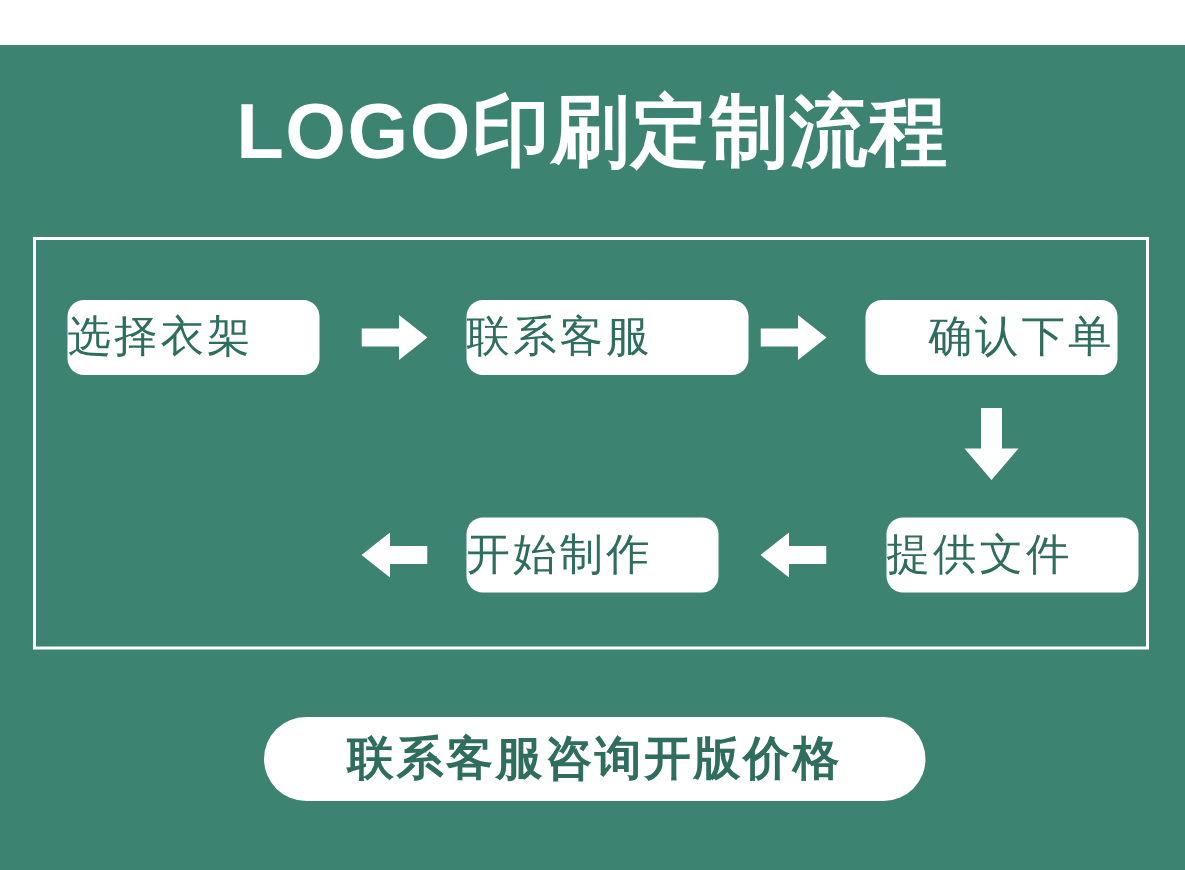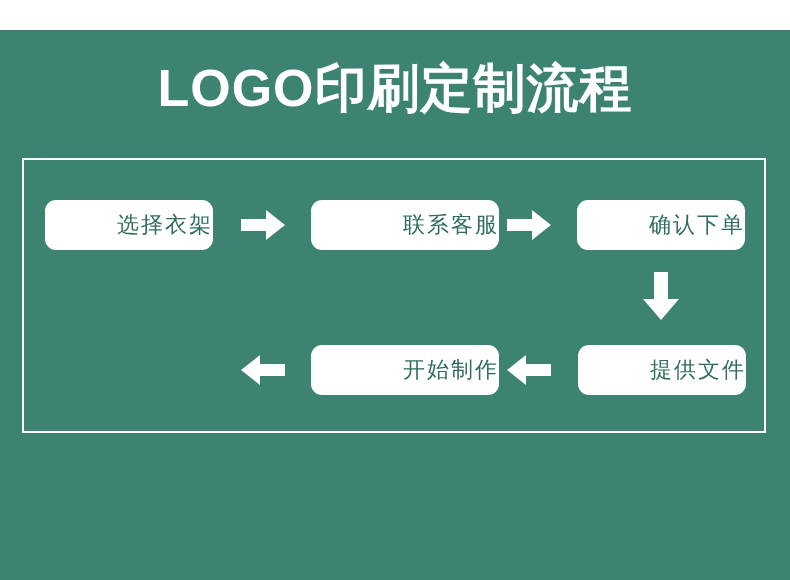--- a/index.html
+++ b/index.html
@@ -52,35 +52,35 @@
     height: 275px;
     border: 2px solid #ffffff;
     box-sizing: border-box;
   }
   .step-box {
     position: absolute;
     height: 50px;
     background: #ffffff;
     border-radius: 11px;
     color: #2f6d5e;
-    font-size: 22px;
+    font-size: 29px;
     line-height: 50px;
-    text-align: right;
+    text-align: left;
     letter-spacing: 2px;
     white-space: nowrap;
     box-sizing: border-box;
   }
   
   .box-r1c1 { left: 45px;  top: 200px; width: 168px; }
   .box-r1c2 { left: 311px; top: 200px; width: 188px; }
-  .box-r1c3 { left: 577px; top: 200px; width: 168px; }
+  .box-r1c3 { left: 577px; top: 200px; width: 168px; padding-left: 42px; }
   
   .box-r2c1 { left: 45px;  top: 345px; width: 168px; }
-  .box-r2c2 { left: 311px; top: 345px; width: 188px; }
-  .box-r2c3 { left: 578px; top: 345px; width: 168px; }
+  .box-r2c2 { left: 311px; top: 345px; width: 168px; }
+  .box-r2c3 { left: 591px; top: 345px; width: 168px; }
 
   .arrow {
     position: absolute;
   }
   .arrow svg { display: block; }
   .arr-r1a { left: 241px; top: 210px; }
   .arr-r1b { left: 507px; top: 210px; }
   .arr-down { left: 643px; top: 272px; }
   .arr-r2a { left: 241px; top: 355px; }
   .arr-r2b { left: 507px; top: 355px; }
@@ -150,14 +150,15 @@
   <div class="step-box box-r2c2">开始制作</div>
 
   <div class="arrow arr-r2b">
     <svg width="44" height="30" viewBox="0 0 44 30" aria-hidden="true">
       <polygon points="44,9 19,9 19,0 0,15 19,30 19,21 44,21" fill="#ffffff"></polygon>
     </svg>
   </div>
 
   <div class="step-box box-r2c3">提供文件</div>
 
+  <div class="cta-button">联系客服咨询开版价格</div>
 
 </div>
 
 </body></html>

